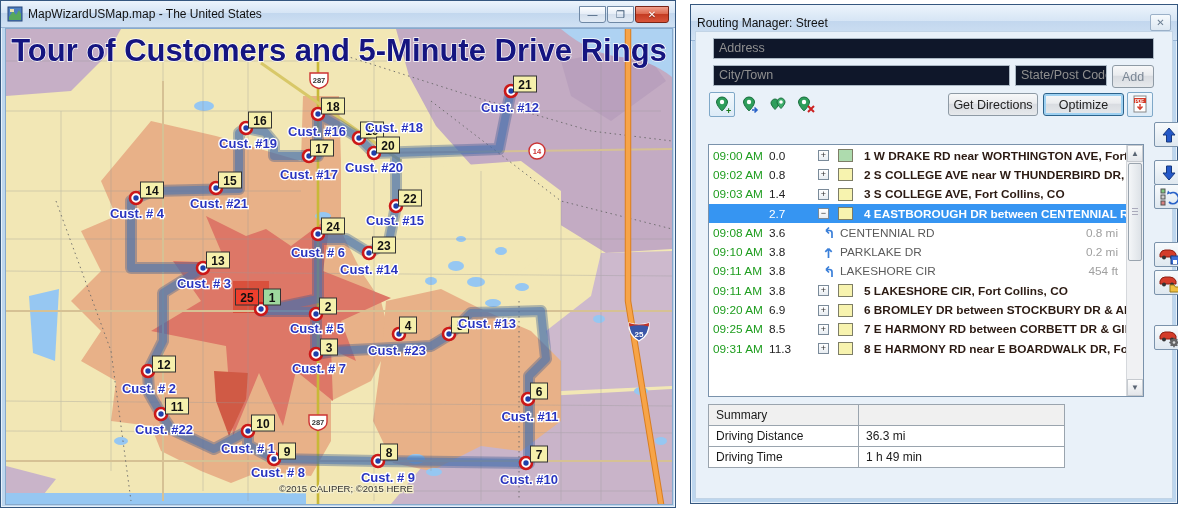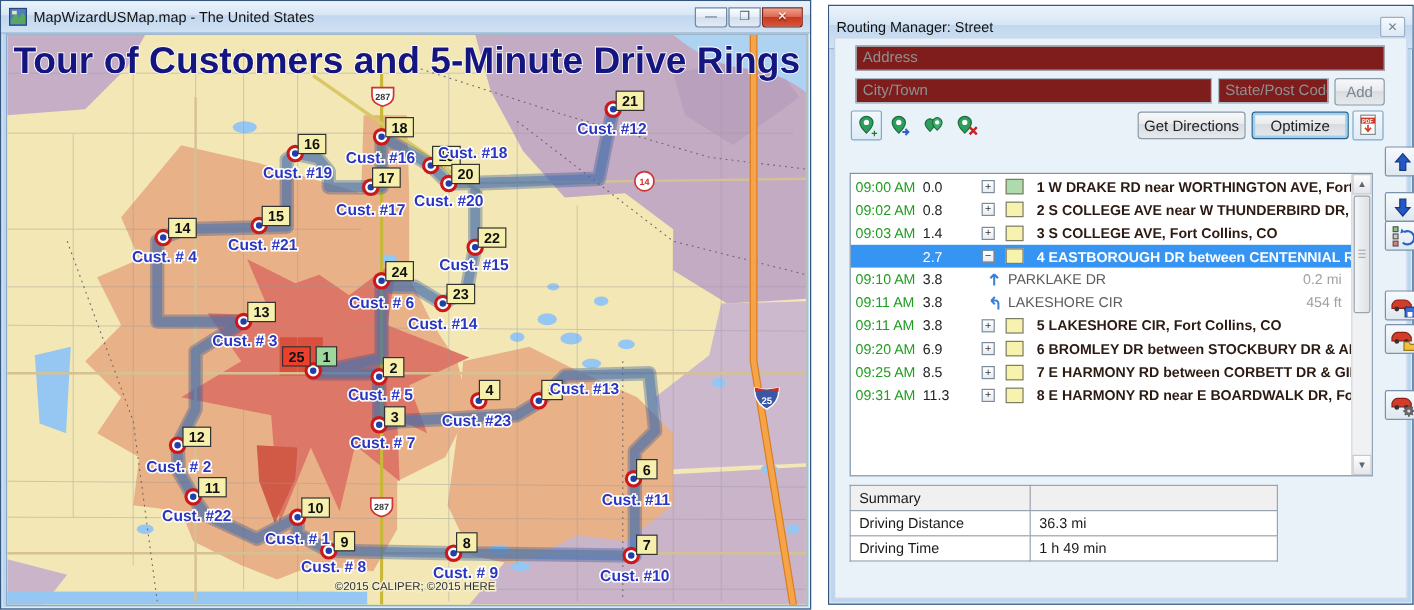--- a/index.html
+++ b/index.html
@@ -21,21 +21,21 @@
   #map-window .titlebar { height:27px; }
   #map-frame { position:absolute; left:4px; top:27px; width:668px; height:477px; border:1px solid #88aacc; background:#f2e7b5; overflow:hidden; }
   #map-svg { display:block; }
 
   
   #routing-window { left:690px; top:4px; width:488px; height:500px; }
   #routing-body { position:absolute; left:4px; top:26px; right:4px; bottom:4px; background:#e9f1f9; border:1px solid #c2d4e6; }
   .rm-close { width:21px; height:17px; border:1px solid #9ab0c8; border-radius:2px; background:linear-gradient(#f6fafd,#dde8f2);
     color:#6c7f93; font-size:10px; display:flex; align-items:center; justify-content:center; margin-left:auto; }
 
-  .field { position:absolute; border:1px solid #abb8c4; background:#7f1d1d; font-size:12.5px; color:#8f8f8f; padding:2px 5px; height:21px;
+  .field { position:absolute; border:1px solid #abb8c4; background:#0f172a; font-size:12.5px; color:#8f8f8f; padding:2px 5px; height:21px;
     white-space:nowrap; overflow:hidden; }
   .btn { position:absolute; height:23px; border:1px solid #8e9aa5; border-radius:3px; font-size:12.5px; color:#222;
     display:flex; align-items:center; justify-content:center;
     background:linear-gradient(180deg,#f7f8f9,#e9ebee 45%,#d8dbe0 46%,#e6e9ec); }
   .btn.focused { border-color:#2c628b; box-shadow:0 0 0 2px #9ed1f2 inset; }
   .toolbtn { position:absolute; width:26px; height:25px; border:1px solid transparent; border-radius:2px;
     display:flex; align-items:center; justify-content:center; background:transparent; }
   .toolbtn.framed { border-color:#7fa8c8; background:linear-gradient(#f2f8fd,#dcebf7); }
 
   #stop-list { position:absolute; left:12px; top:112px; width:436px; height:253px; border:1px solid #7a92ab; background:#fff; overflow:hidden; }
@@ -414,20 +414,31 @@
             <span class="stoptext">3 S COLLEGE AVE, Fort Collins, CO</span>
           </div>
           <div class="lrow selected">
             <span class="time"></span>
             <span class="dist">2.7</span>
             <span class="expander">−</span>
             <span class="chip" style="background: rgb(247, 243, 175);"></span>
             <span class="stoptext">4 EASTBOROUGH DR between CENTENNIAL RD &amp;</span>
           </div>
           <div class="lrow">
+            <span class="time">09:08 AM</span>
+            <span class="dist">3.6</span>
+            <span class="arr">
+              <svg width="13" height="13">
+                <path d="M10 12 V7 Q10 4.5 7.5 4.5 H4 M4 4.5 l3 -3 M4 4.5 l3 3" fill="none" stroke="#3a7fd9" stroke-width="1.7"></path>
+              </svg>
+            </span>
+            <span class="street">CENTENNIAL RD</span>
+            <span class="len">0.8 mi</span>
+          </div>
+          <div class="lrow">
             <span class="time">09:10 AM</span>
             <span class="dist">3.8</span>
             <span class="arr">
               <svg width="13" height="13">
                 <path d="M6.5 12 V2.5 M6.5 2.5 l-3.2 3.4 M6.5 2.5 l3.2 3.4" fill="none" stroke="#3a7fd9" stroke-width="1.7"></path>
               </svg>
             </span>
             <span class="street">PARKLAKE DR</span>
             <span class="len">0.2 mi</span>
           </div>

